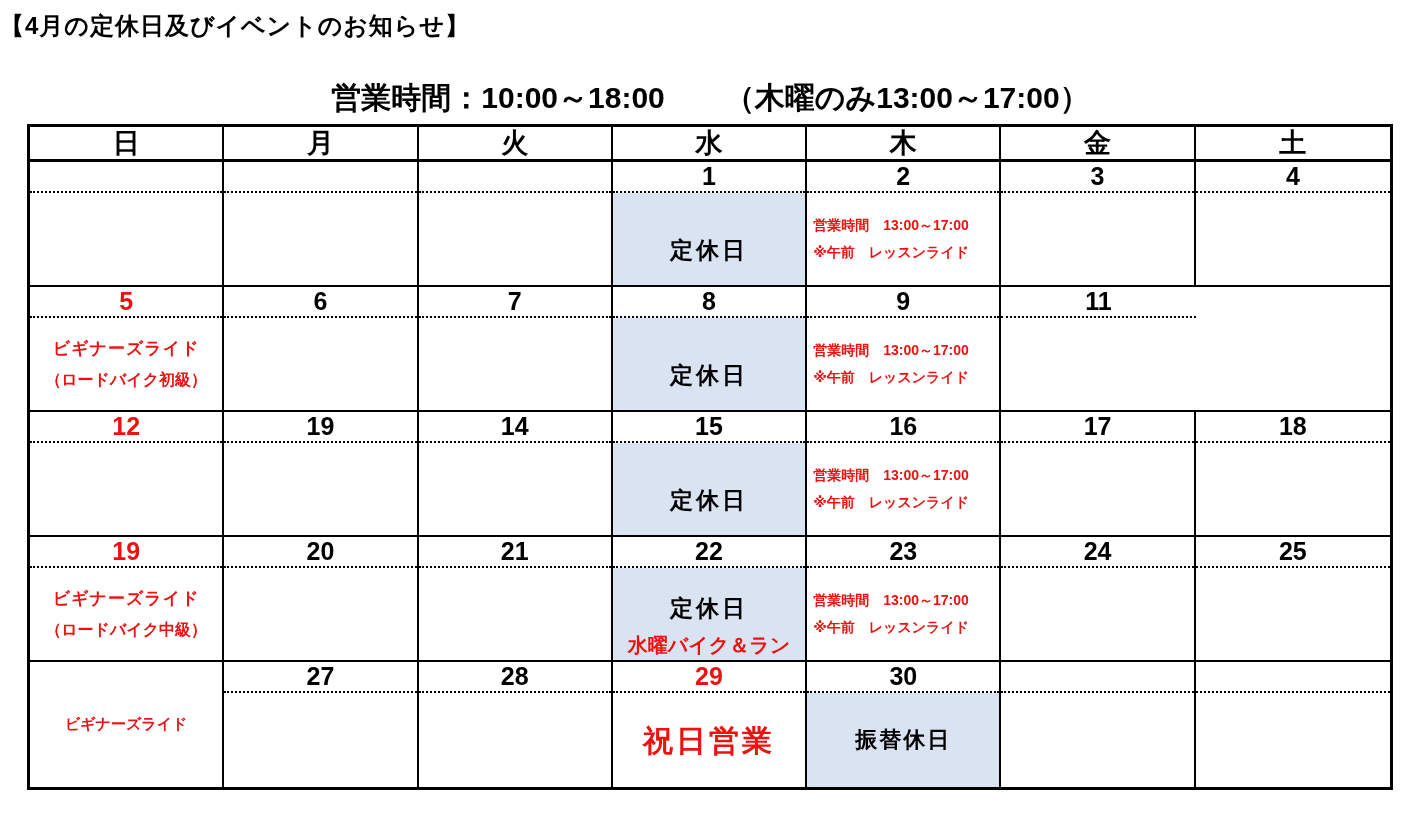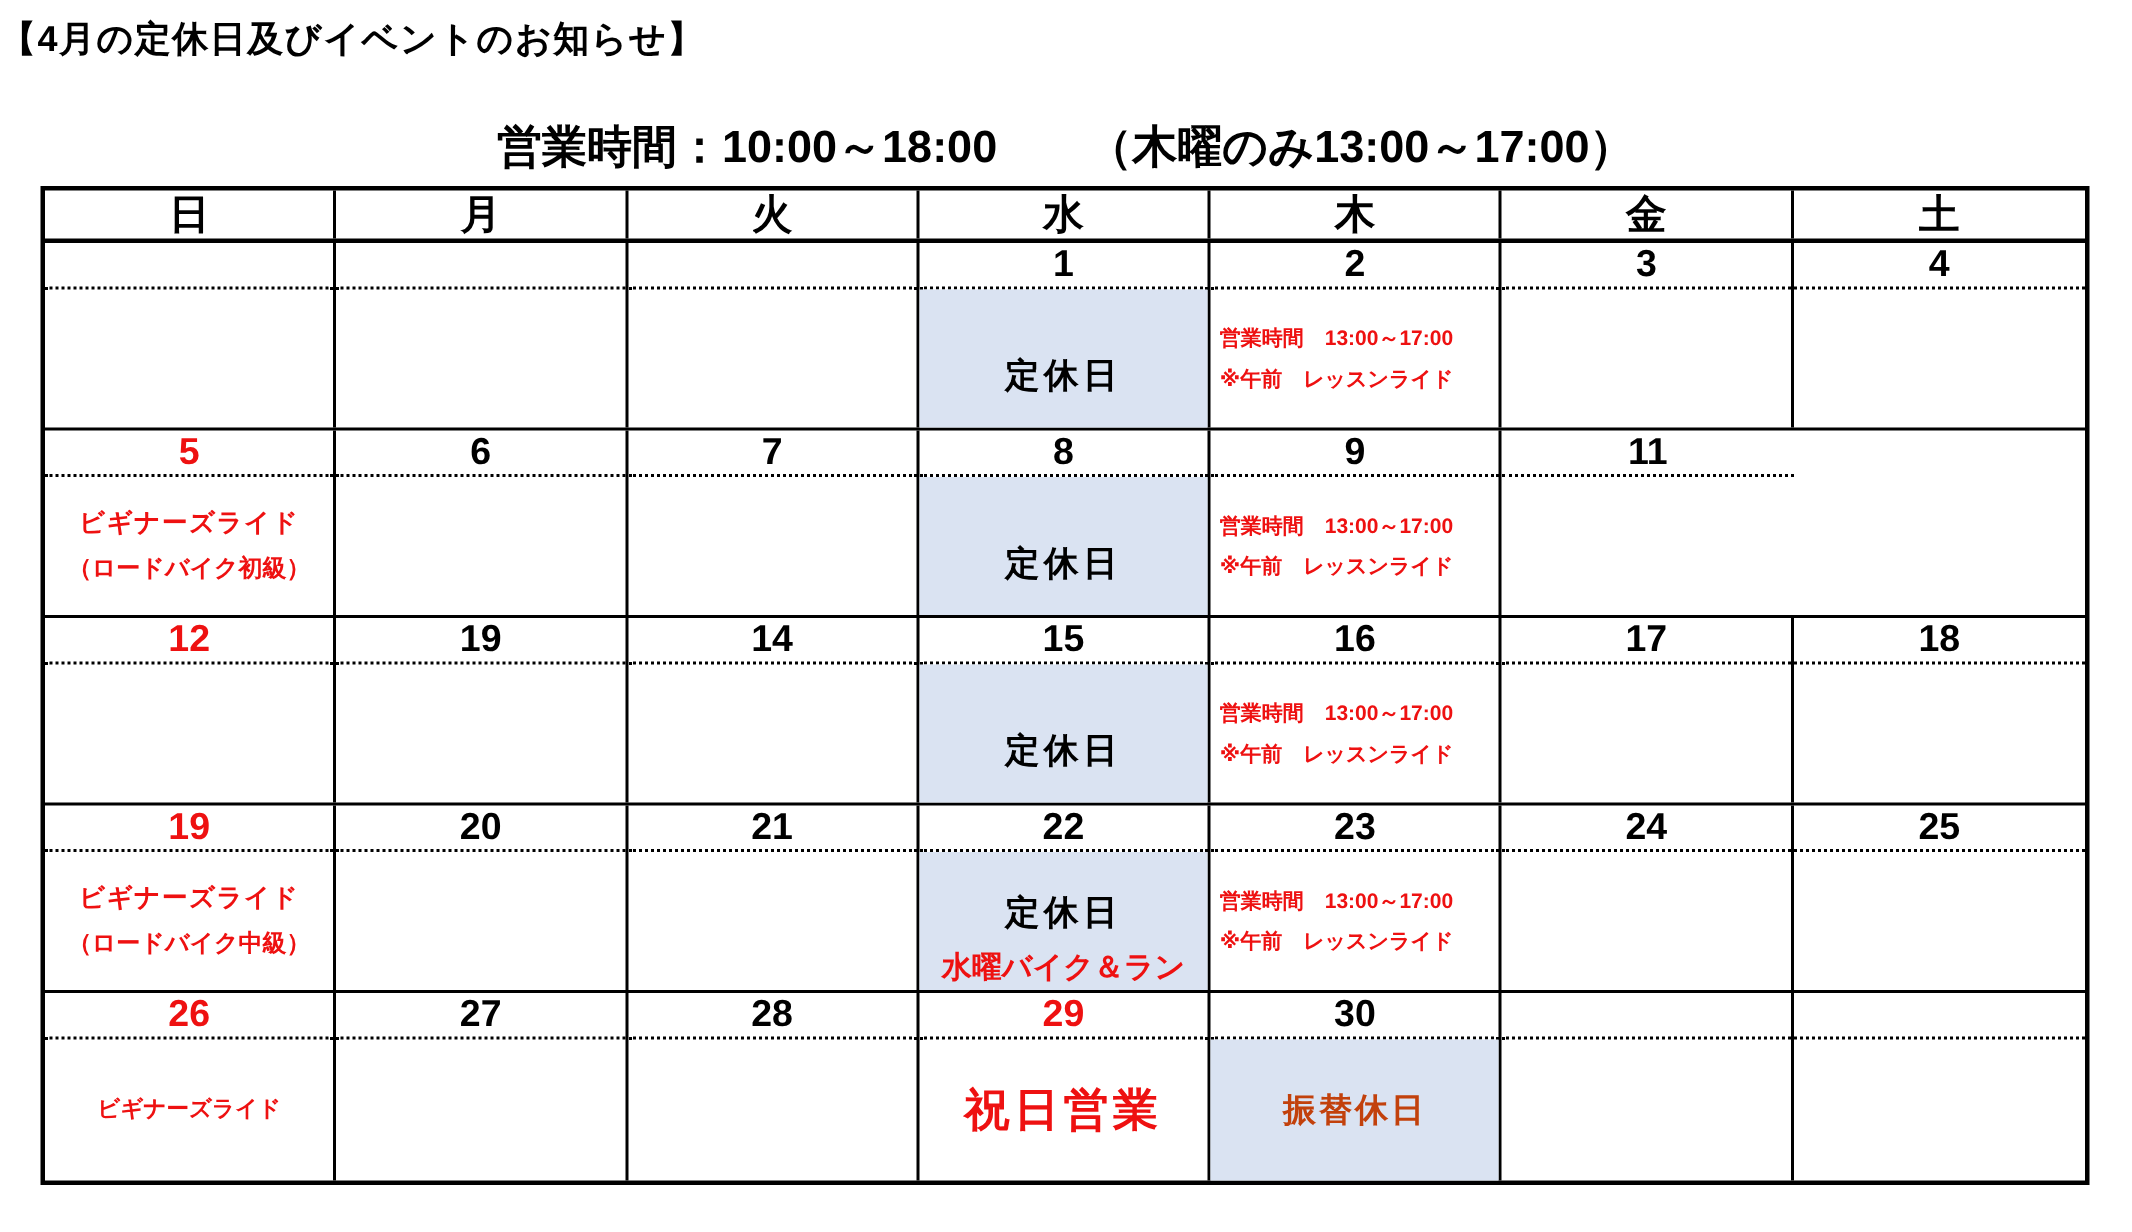--- a/index.html
+++ b/index.html
@@ -63,21 +63,21 @@
   .event-area.blue { background: var(--blue); }
 
   .line { line-height: 1.1; white-space: nowrap; }
   .l-teikyubi { color: #000; font-size: 23px; letter-spacing: 3px; margin-top: 24px; }
   .l-hours    { color: var(--red); font-size: 14px; }
   .l-beginner { color: var(--red); font-size: 17px; letter-spacing: 1px; text-align: right; }
   .l-paren    { color: var(--red); font-size: 16px; }
   .l-tube     { color: var(--red); font-size: 15px; }
   .l-wedrun   { color: var(--red); font-size: 20px; }
   .l-big      { color: var(--red); font-size: 30px; letter-spacing: 3px; }
-  .l-furikae  { color: #c2410c; font-size: 22px; letter-spacing: 2px; }
+  .l-furikae  { color: #000000; font-size: 22px; letter-spacing: 2px; }
 </style>
 </head>
 <body>
 
 <div class="page">
   <div class="title">【4月の定休日及びイベントのお知らせ】</div>
   <div class="subtitle">営業時間：10:00～18:00　　（木曜のみ13:00～17:00）</div>
 
   <div class="calendar">
     <div class="cal-header">
@@ -228,21 +228,20 @@
             <div class="date-row">24</div>
             <div class="event-area"></div>
           </div>
           <div class="day">
             <div class="date-row">25</div>
             <div class="event-area"></div>
           </div>
         </div>
         <div class="cal-week">
           <div class="day">
-            <div class="date-row red">26</div>
             <div class="event-area">
               <div class="line l-tube">ビギナーズライド</div>
             </div>
           </div>
           <div class="day">
             <div class="date-row">27</div>
             <div class="event-area"></div>
           </div>
           <div class="day">
             <div class="date-row">28</div>

